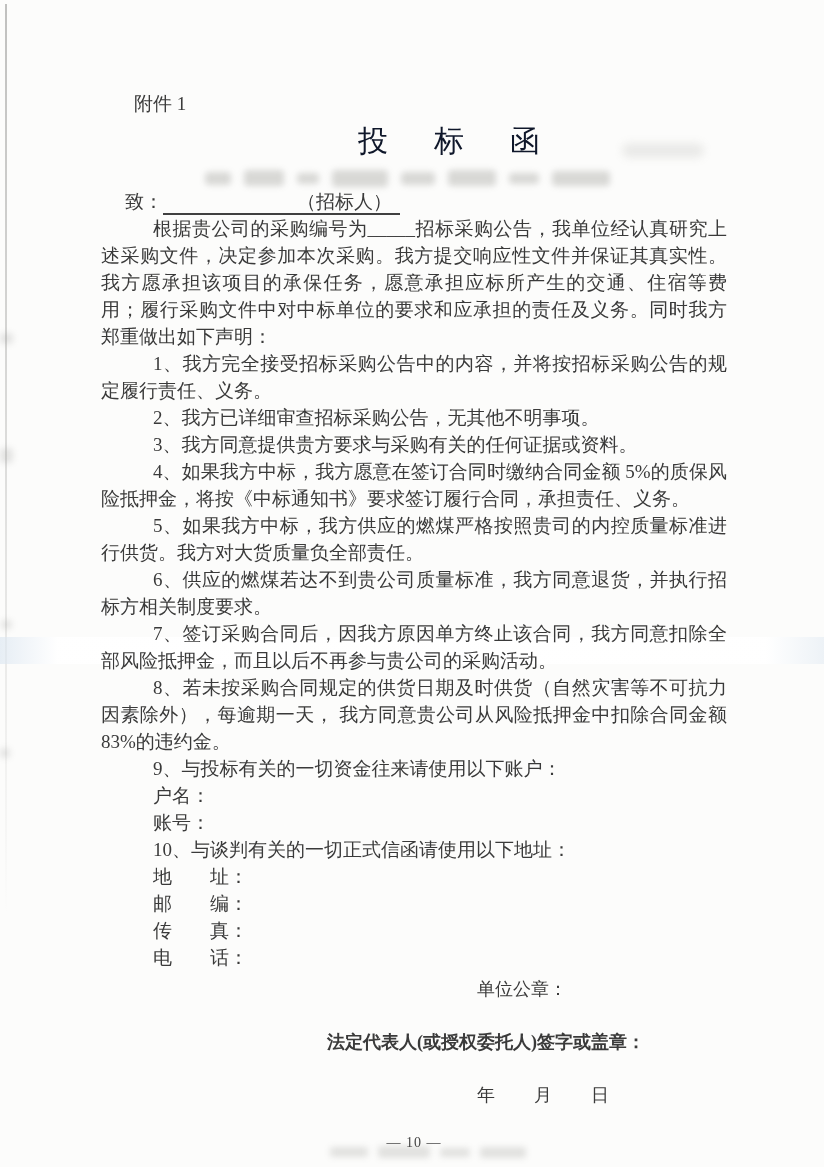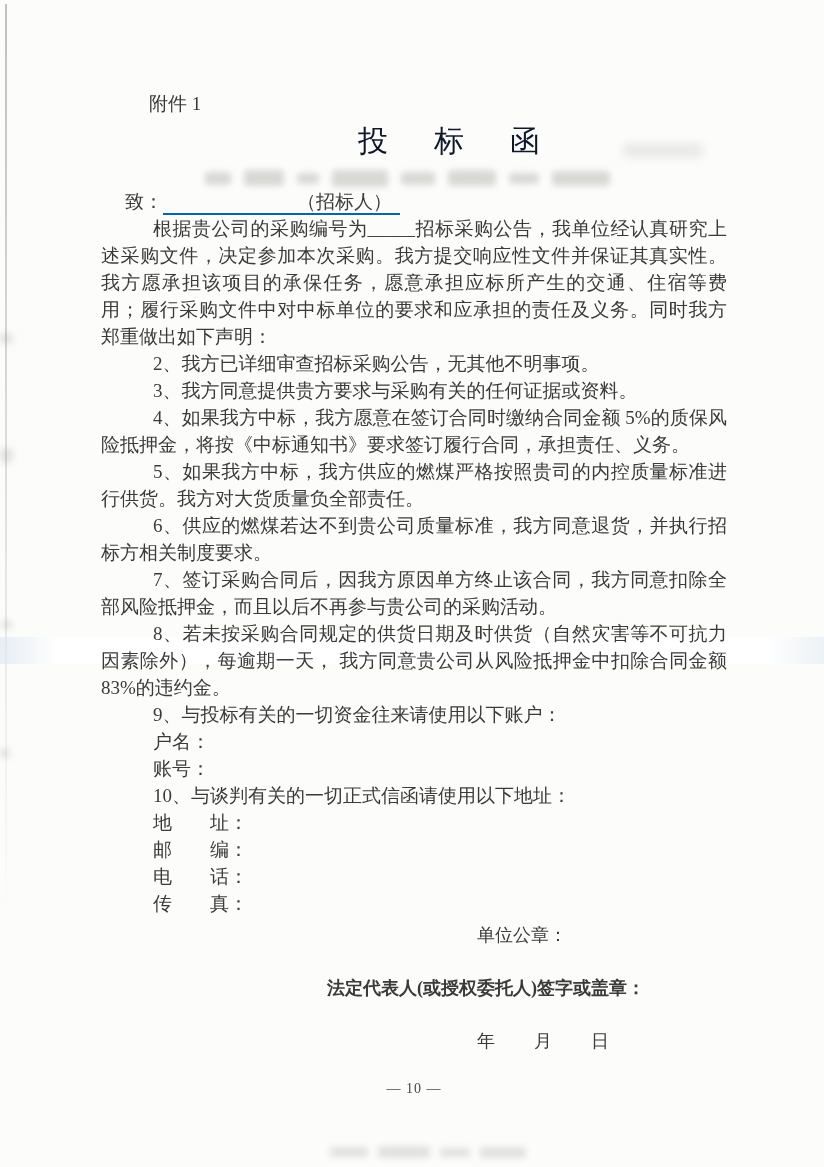--- a/index.html
+++ b/index.html
@@ -48,27 +48,27 @@
     background:linear-gradient(90deg,rgba(213,226,239,.55) 0%,rgba(255,255,255,.95) 7%,rgba(255,255,255,.95) 93%,rgba(219,230,241,.45) 100%);
     pointer-events:none;
   }
   .edge-mark{position:absolute;background:#8d8d8b;filter:blur(3px);opacity:.22;border-radius:4px;pointer-events:none;}
   .em1{left:0;top:333px;width:13px;height:11px;}
   .em2{left:0;top:448px;width:13px;height:15px;}
   .em3{left:1px;top:620px;width:11px;height:9px;}
   .em4{left:0;top:748px;width:10px;height:10px;}
   
   .content{position:absolute;left:101px;top:90px;width:626px;}
-  .attach{font-size:19px;line-height:27px;margin-left:48px;}
+  .attach{font-size:19px;line-height:27px;margin-left:33px;}
   .title{
     margin:6px 0 0 0;font-size:30px;line-height:36px;font-weight:normal;
     text-align:center;padding-left:78px;letter-spacing:8px;color:#0f172a;
   }
   .salute{margin-top:29px;font-size:19px;line-height:27px;margin-left:24px;white-space:nowrap;}
-  .uline{display:inline-block;border-bottom:2px solid #0369a1;line-height:23px;}
+  .uline{display:inline-block;border-bottom:2px solid #404040;line-height:23px;}
   .blankseg{display:inline-block;width:134px;}
   .blanktail{display:inline-block;width:8px;}
   .para{
     margin:0;font-size:19px;line-height:27px;text-indent:52px;
     text-align:justify;text-justify:inter-ideograph;
   }
   .sig{font-size:18px;line-height:27px;}
   .sig-seal{margin-top:5px;margin-left:376px;}
   .sig-rep{margin-top:26px;margin-left:226px;font-weight:bold;}
   .sig-date{margin-top:26px;margin-left:376px;letter-spacing:1px;}
@@ -96,37 +96,38 @@
   <div class="content">
 
     <div class="attach">附件 1</div>
 
     <h1 class="title">投　标　函</h1>
 
     <div class="salute"><span>致：</span><span class="uline"><span class="blankseg"></span><span>（招标人）</span><span class="blanktail"></span></span></div>
 
     <p class="para">根据贵公司的采购编号为_____招标采购公告，我单位经认真研究上述采购文件，决定参加本次采购。我方提交响应性文件并保证其真实性。我方愿承担该项目的承保任务，愿意承担应标所产生的交通、住宿等费用；履行采购文件中对中标单位的要求和应承担的责任及义务。同时我方郑重做出如下声明：</p>
 
+    <p class="para">1、我方完全接受招标采购公告中的内容，并将按招标采购公告的规定履行责任、义务。</p>
     <p class="para">2、我方已详细审查招标采购公告，无其他不明事项。</p>
     <p class="para">3、我方同意提供贵方要求与采购有关的任何证据或资料。</p>
     <p class="para">4、如果我方中标，我方愿意在签订合同时缴纳合同金额 5%的质保风险抵押金，将按《中标通知书》要求签订履行合同，承担责任、义务。</p>
     <p class="para">5、如果我方中标，我方供应的燃煤严格按照贵司的内控质量标准进行供货。我方对大货质量负全部责任。</p>
     <p class="para">6、供应的燃煤若达不到贵公司质量标准，我方同意退货，并执行招标方相关制度要求。</p>
     <p class="para">7、签订采购合同后，因我方原因单方终止该合同，我方同意扣除全部风险抵押金，而且以后不再参与贵公司的采购活动。</p>
     <p class="para">8、若未按采购合同规定的供货日期及时供货（自然灾害等不可抗力因素除外），每逾期一天， 我方同意贵公司从风险抵押金中扣除合同金额 83%的违约金。</p>
 
     <p class="para">9、与投标有关的一切资金往来请使用以下账户：</p>
     <p class="para">户名：</p>
     <p class="para">账号：</p>
 
     <p class="para">10、与谈判有关的一切正式信函请使用以下地址：</p>
     <p class="para">地　　址：</p>
     <p class="para">邮　　编：</p>
+    <p class="para">传　　真：</p>
     <p class="para">电　　话：</p>
-    <p class="para">传　　真：</p>
 
     <div class="sig sig-seal">单位公章：</div>
     <div class="sig sig-rep">法定代表人(或授权委托人)签字或盖章：</div>
     <div class="sig sig-date">年　　月　　日</div>
 
     <div class="pagenum">— 10 —</div>
   </div>
 </div>
 
 </body></html>

